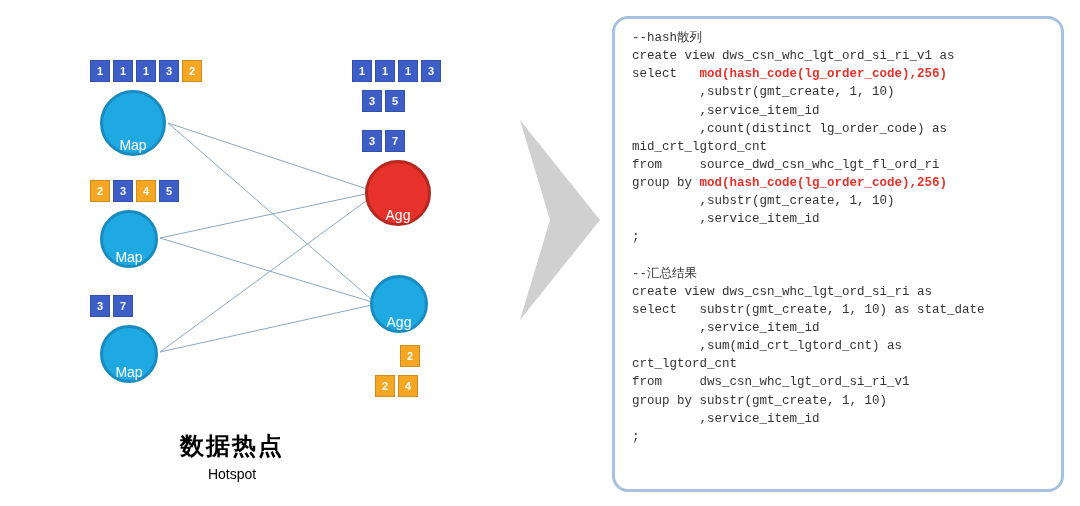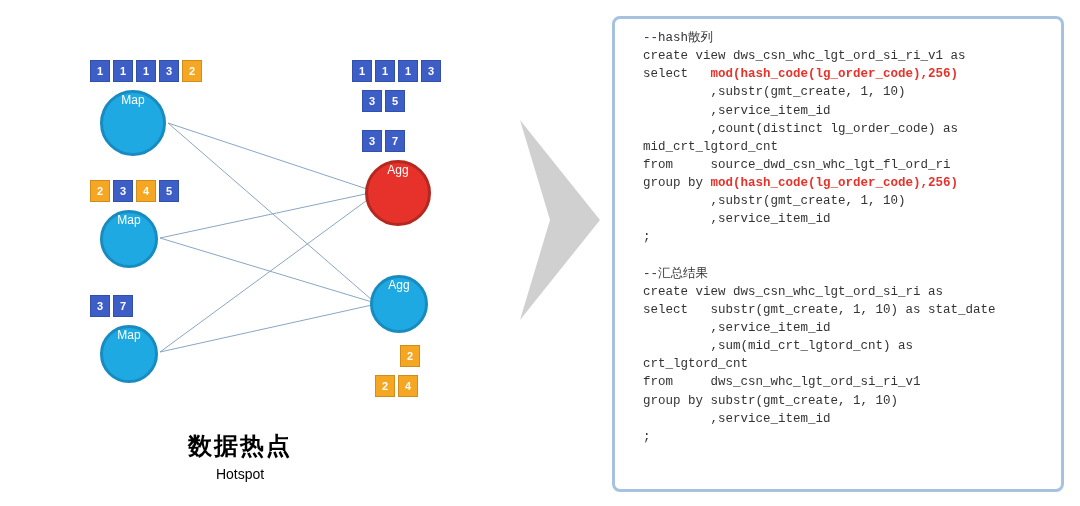--- a/index.html
+++ b/index.html
@@ -15,61 +15,61 @@
     position: absolute;
     left: 60px;
     top: 30px;
     width: 450px;
     height: 430px;
   }
   .circle {
     position: absolute;
     border-radius: 50%;
     display: flex;
-    align-items: flex-start;
+    align-items: flex-end;
     justify-content: center;
     color: #fff;
-    font-size: 12px;
+    font-size: 14px;
     font-weight: 400;
   }
   .map1 { left: 40px; top: 60px; width: 66px; height: 66px; background: #1fa9e3; border: 3px solid #188bc0; }
   .map2 { left: 40px; top: 180px; width: 58px; height: 58px; background: #1fa9e3; border: 3px solid #188bc0; }
   .map3 { left: 40px; top: 295px; width: 58px; height: 58px; background: #1fa9e3; border: 3px solid #188bc0; }
   .agg1 { left: 305px; top: 130px; width: 66px; height: 66px; background: #e6322a; border: 3px solid #b52820; }
   .agg2 { left: 310px; top: 245px; width: 58px; height: 58px; background: #1fa9e3; border: 3px solid #188bc0; }
   .chip-row { position: absolute; display: flex; gap: 3px; }
   .chip {
     width: 20px; height: 22px;
     display: flex; align-items: center; justify-content: center;
     color: #fff; font-size: 11px; font-weight: bold;
     border: 1px solid rgba(0,0,0,0.15);
   }
   .blue { background: #3d5ec7; }
   .orange { background: #f5a623; }
   .edges { position: absolute; left: 0; top: 0; width: 100%; height: 100%; pointer-events: none; }
   .edge { stroke: #8aa6c1; stroke-width: 1; fill: none; }
-  .caption { position: absolute; left: 120px; top: 400px; text-align: center; margin-left: 8px; }
+  .caption { position: absolute; left: 120px; top: 400px; text-align: center; }
   .caption .cn { font-size: 24px; font-weight: bold; letter-spacing: 2px; }
   .caption .en { font-size: 14px; font-weight: normal; margin-top: 4px; }
   .arrow-big {
     position: absolute;
     left: 520px;
     top: 120px;
     width: 80px;
     height: 200px;
   }
   .code-panel {
     position: absolute;
     left: 612px;
     top: 16px;
     width: 452px;
     height: 476px;
     border: 3px solid #a6c2e0;
-    border-radius: 8px;
-    padding: 10px 28px;
+    border-radius: 16px;
+    padding: 10px 17px;
     background: #fff;
   }
   .code-panel pre {
     font-family: "Courier New", Courier, monospace;
     font-size: 12.5px;
     line-height: 1.45;
     white-space: pre;
     color: #333;
   }
   .code-panel .red { color: #e6322a; font-weight: bold; }

